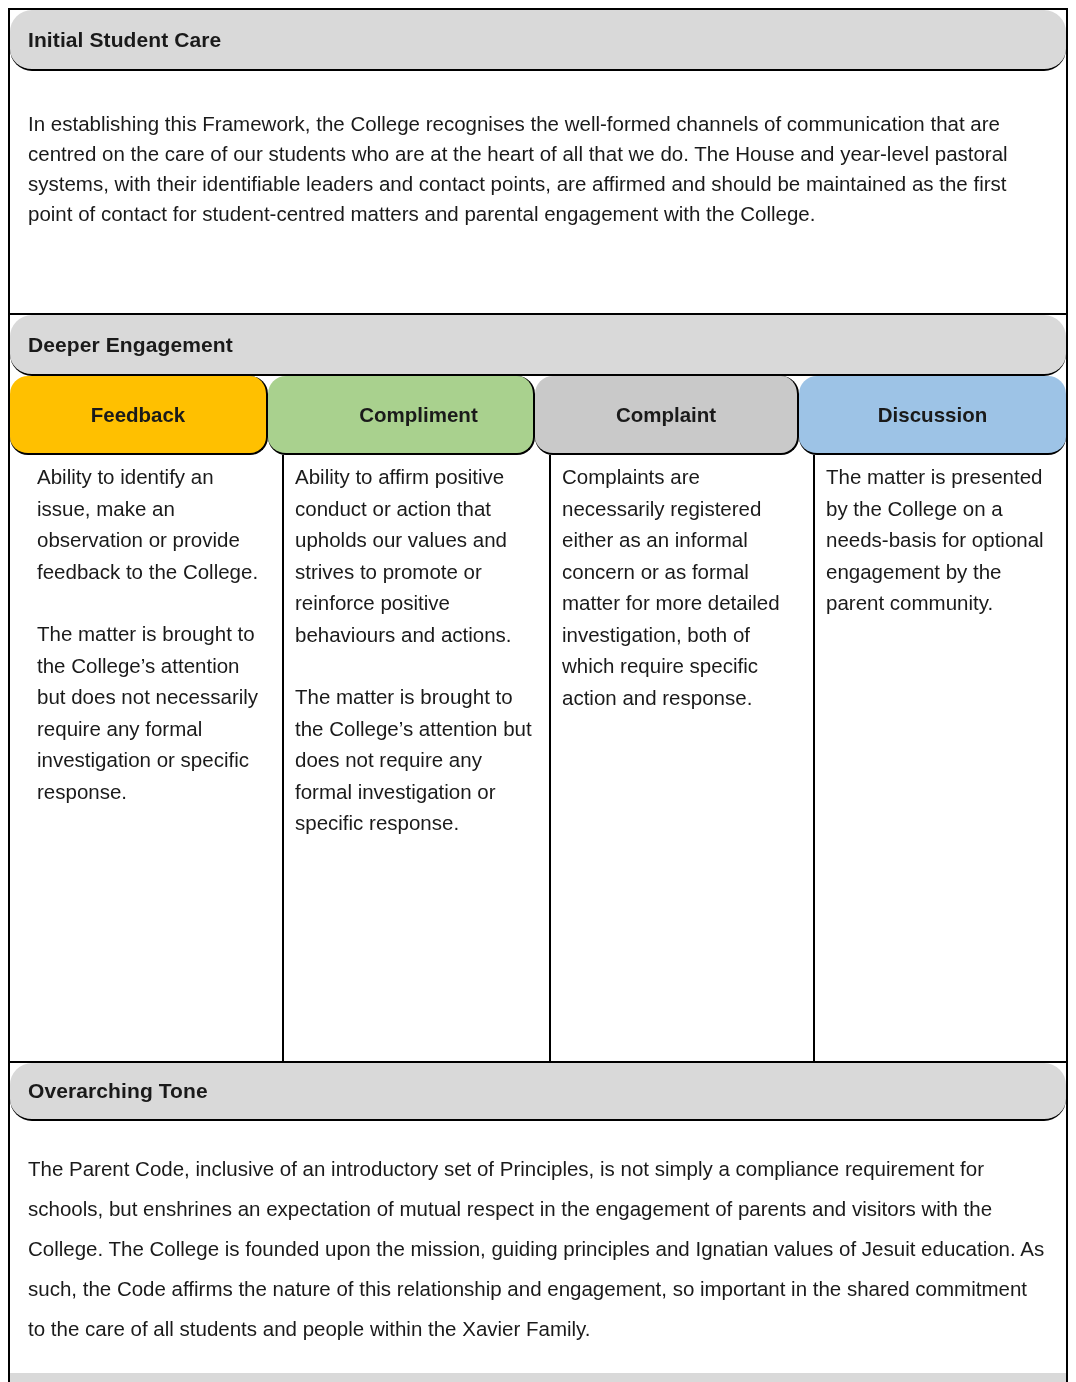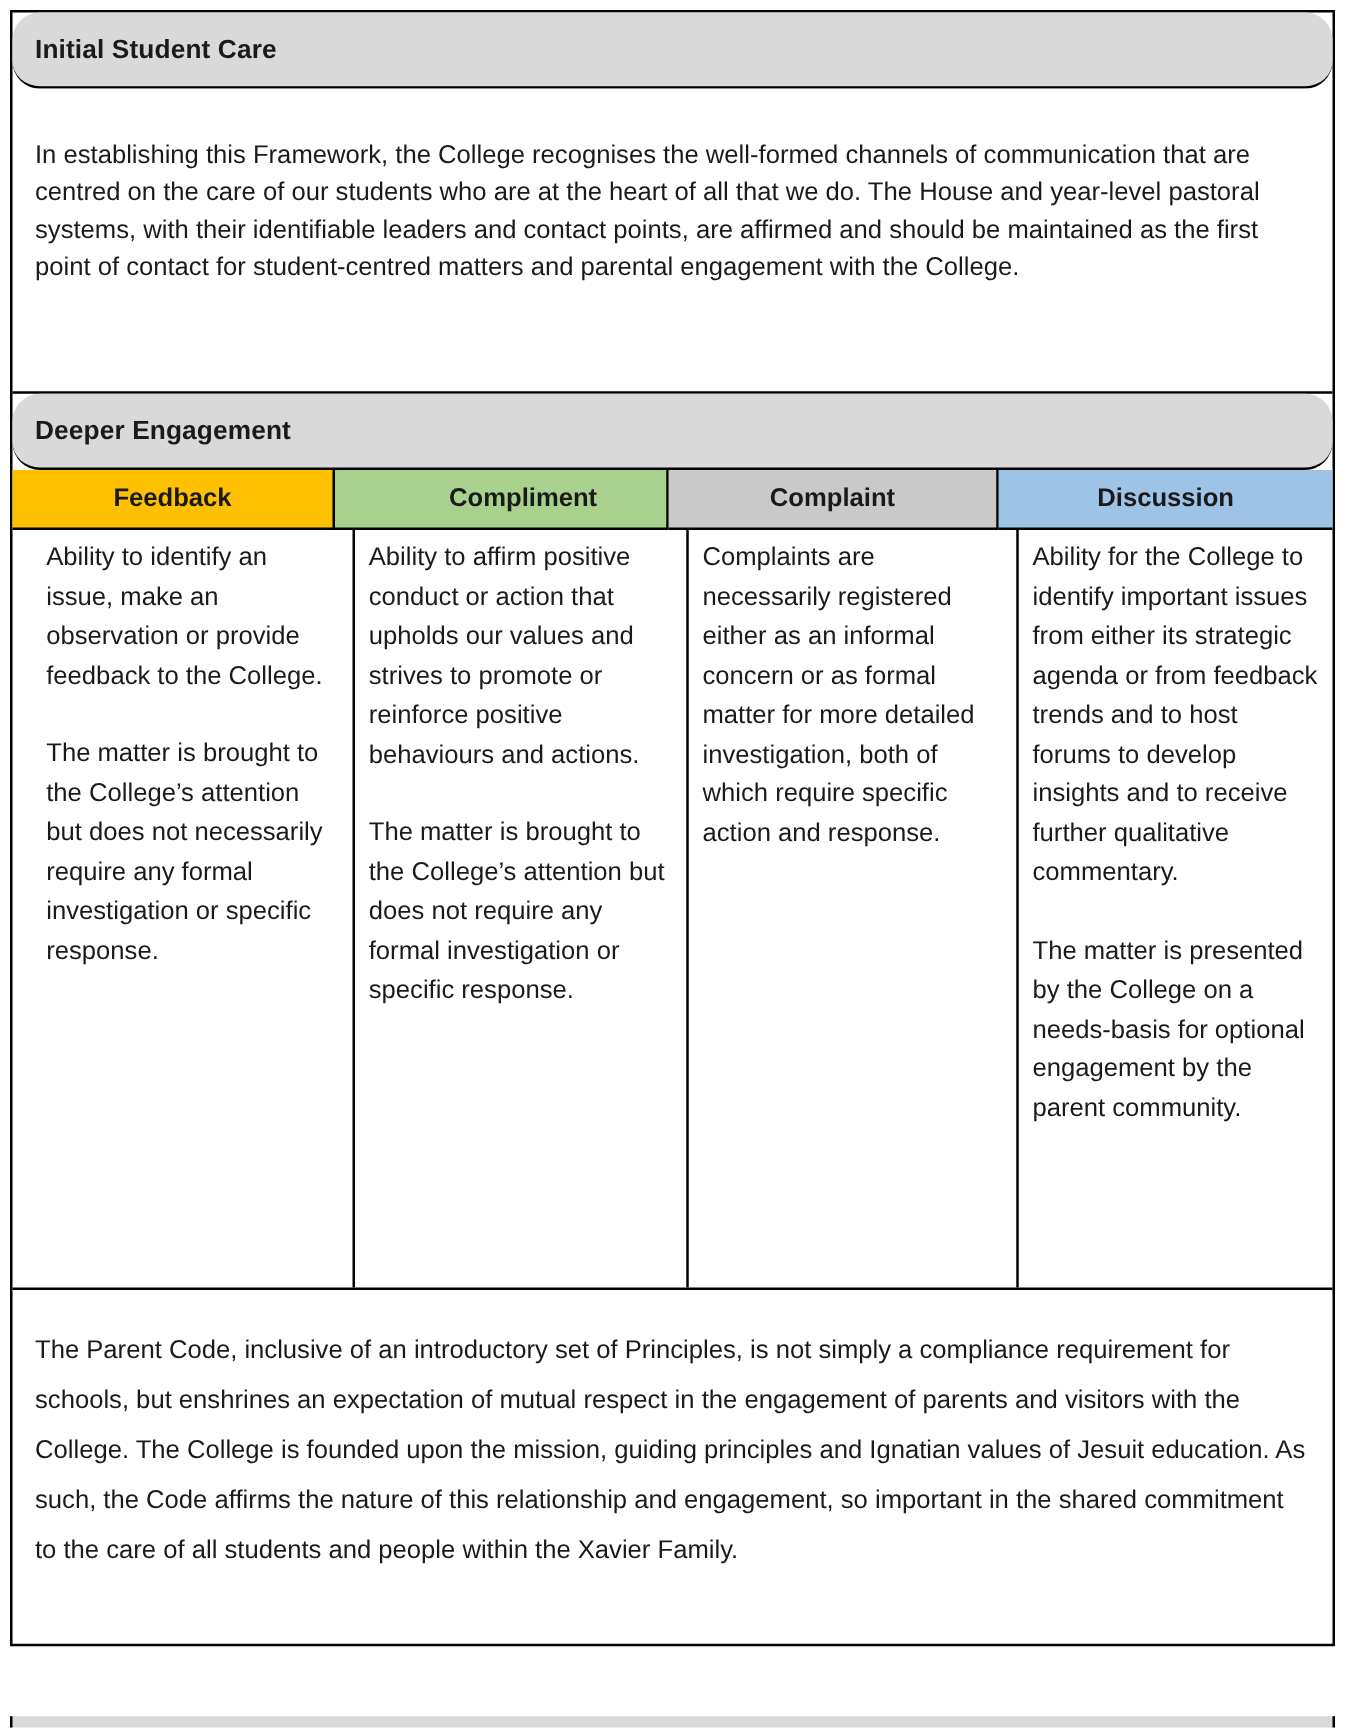--- a/index.html
+++ b/index.html
@@ -40,28 +40,29 @@
     height: 283px;
     line-height: 40px;
     padding-top: 28px;
     border-bottom: 2px solid #000000;
   }
   .grid-row {
     display: grid;
     grid-template-columns: 258px 267px 264px 1fr;
   }
   .col-header {
-    height: 48px;
+    height: 79px;
     border-bottom: 2px solid #000000;
     border-right: 2px solid #000000;
     display: flex;
     align-items: center;
     justify-content: center;
     font-weight: bold;
     font-size: 20.5px;
+    border-radius: 18px;
   }
   .col-header:last-child { border-right: none; }
   .body-row { height: 608px; border-bottom: 2px solid #000000; padding-left: 16px; }
   .body-cell {
     border-right: 2px solid #000000;
     padding: 6px 10px 0 11px;
     font-size: 20.5px;
     line-height: 31.5px;
   }
   .body-cell:last-child { border-right: none; }
@@ -104,22 +105,24 @@
       <p>The matter is brought to the College’s attention but does not necessarily require any formal investigation or specific response.</p>
     </div>
     <div class="body-cell">
       <p>Ability to affirm positive conduct or action that upholds our values and strives to promote or reinforce positive behaviours and actions.</p>
       <p>The matter is brought to the College’s attention but does not require any formal investigation or specific response.</p>
     </div>
     <div class="body-cell">
       <p>Complaints are necessarily registered either as an informal concern or as formal matter for more detailed investigation, both of which require specific action and response.</p>
     </div>
     <div class="body-cell">
-      <p>Ability for the College to identify important issues from either its strategic agenda or from feedback trends and to host forums to develop insights and to receive further qualitative commentary.</p>
       <p>The matter is presented by the College on a needs-basis for optional engagement by the parent community.</p>
     </div>
   </div>
 
+  <div class="section-bar last-bar" style="height:58px;">
+    <span>Overarching Tone</span>
+  </div>
   <div class="section-body wide-leading" style="border-bottom:none;">The Parent Code, inclusive of an introductory set of Principles, is not simply a compliance requirement for schools, but enshrines an expectation of mutual respect in the engagement of parents and visitors with the College. The College is founded upon the mission, guiding principles and Ignatian values of Jesuit education. As such, the Code affirms the nature of this relationship and engagement, so important in the shared commitment to the care of all students and people within the Xavier Family.</div>
 
 </div>
 
 <div class="bottom-strip"></div>
 
 </body></html>

